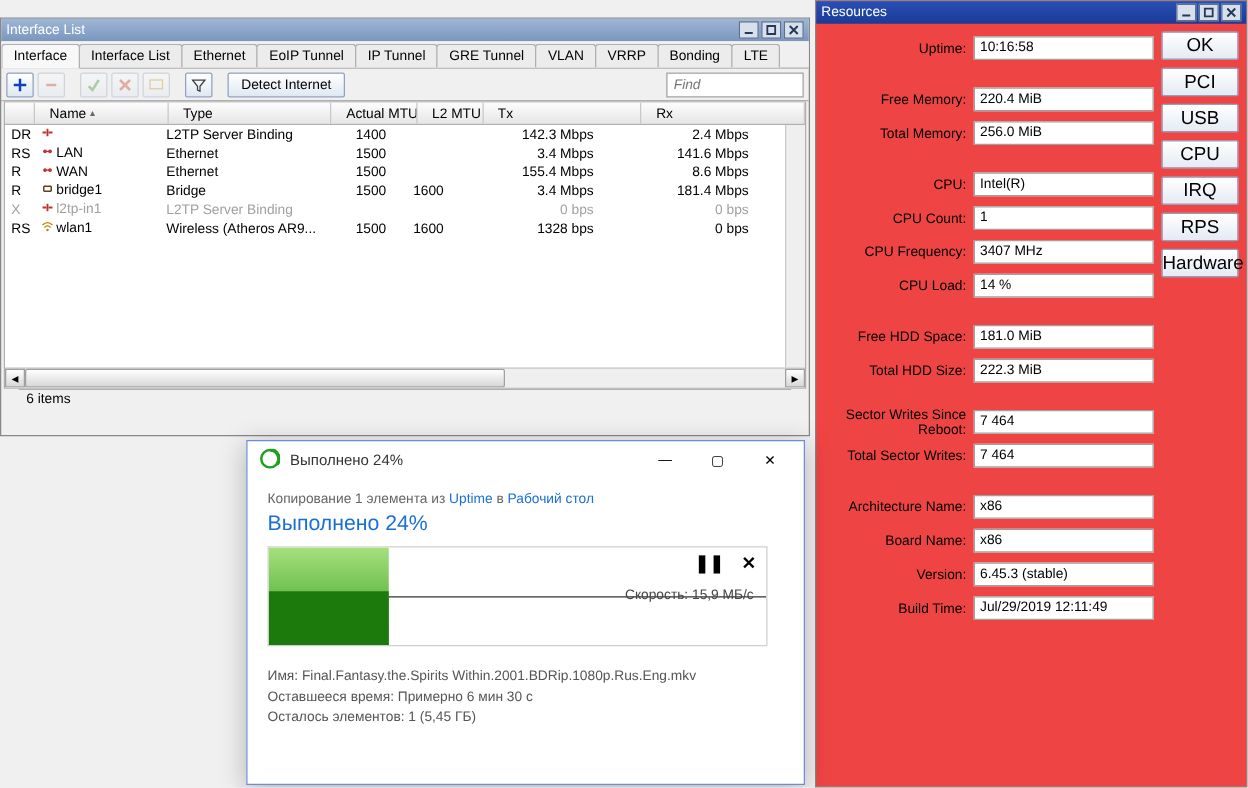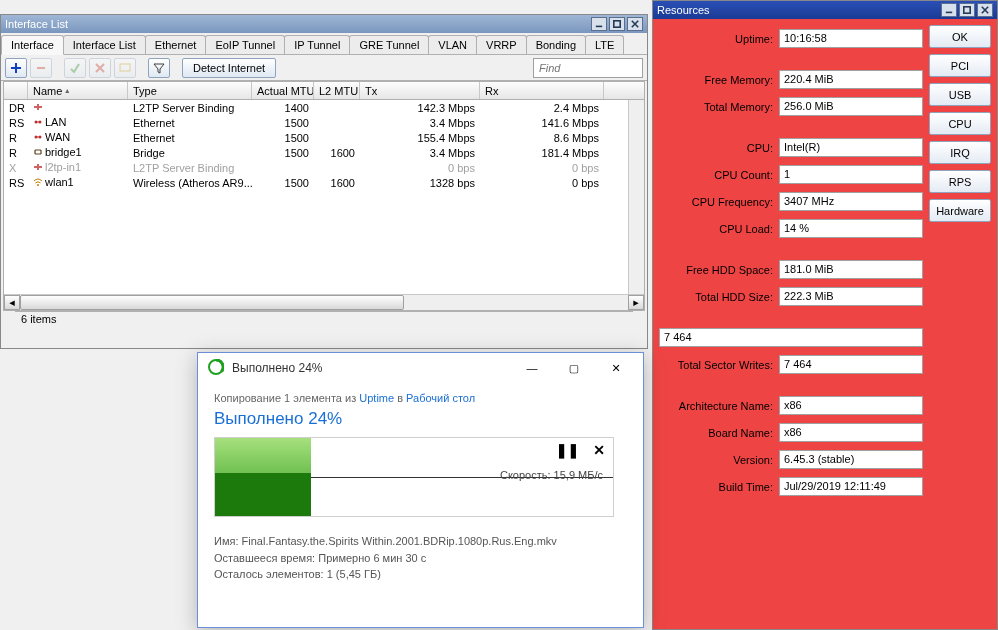--- a/index.html
+++ b/index.html
@@ -18,21 +18,21 @@
 
   .toolbar { display: flex; align-items: center; height: 26px; padding: 2px 4px; gap: 3px; border-bottom: 1px solid #b0b0b0; }
   .tbutton { width: 22px; height: 20px; border: 1px solid #8fa3bf; background: linear-gradient(#fff,#dfe8f2); display: flex; align-items: center; justify-content: center; cursor: pointer; border-radius: 2px; }
   .tbutton.disabled { opacity: .35; }
   .tbutton svg { width: 12px; height: 12px; }
   .toolbar .sep { width: 6px; }
   .detect { height: 20px; padding: 0 10px; border: 1px solid #8fa3bf; background: linear-gradient(#fff,#dfe8f2); cursor: pointer; border-radius: 2px; }
   .find { margin-left: auto; height: 20px; width: 110px; border: 1px solid #a0a0a0; background: #fff; padding: 0 5px; color: #888; font-style: italic; }
 
   .tablewrap { position: relative; height: 230px; overflow: hidden; background: #fff; border: 1px solid #b0b0b0; margin: 0 2px; }
-  .thead { display: flex; height: 18px; background: linear-gradient(#fdfdfd,#e6e6e6); border-bottom: 1px solid #b0b0b0; }
+  .thead { display: flex; height: 18px; background: linear-gradient(#fdfdfd,#e6e6e6); border-bottom: 1px solid #b0b0b0; justify-content: space-between; }
   .thead .th { border-right: 1px solid #c8c8c8; padding: 2px 5px; display: flex; align-items: center; font-weight: normal; cursor: pointer; white-space: nowrap; overflow: hidden; }
   .thead .th .sort { margin-left: 3px; font-size: 8px; color: #666; }
   .tbody { overflow: hidden; }
   .trow { display: flex; height: 15px; align-items: center; }
   .trow .td { padding: 0 5px; white-space: nowrap; overflow: hidden; }
   .trow.disabled { color: #a0a0a0; }
   .ralign { text-align: right; justify-content: flex-end; display: flex; }
   .ificon { display: inline-block; width: 12px; vertical-align: middle; }
   .ificon svg { width: 10px; height: 10px; }
   .hscroll { position: absolute; bottom: 0; left: 0; right: 0; height: 16px; background: #efefef; border-top: 1px solid #c8c8c8; display: flex; }
@@ -44,21 +44,21 @@
   
   .res { position: absolute; right: 0; top: 0; width: 346px; height: 630px; background: #ef4444; border: 1px solid #888; }
   .res .titlebar { background: linear-gradient(#2a4fb5,#1a3a95); }
   .res-body { display: flex; padding: 6px 6px 0 6px; gap: 6px; }
   .res-table { flex: 1; }
   .res-row { display: flex; align-items: center; height: 27px; }
   .res-row .lbl { width: 120px; text-align: right; padding-right: 6px; }
   .res-row .val { flex: 1; height: 19px; border: 1px solid #a0a0a0; background: #fff; padding: 2px 4px; overflow: hidden; }
   .res-gap { height: 14px; }
   .res-side { width: 62px; display: flex; flex-direction: column; gap: 6px; }
-  .res-side button { height: 23px; border: 1px solid #8fa3bf; background: linear-gradient(#fff,#e4ebf4); cursor: pointer; border-radius: 2px; font-size: 11px; }
+  .res-side button { height: 23px; border: 1px solid #8fa3bf; background: linear-gradient(#fff,#e4ebf4); cursor: pointer; border-radius: 2px; font-size: 15px; }
 
   
   .copy { position: absolute; left: 197px; top: 352px; width: 447px; height: 276px; background: #fff; border: 1px solid #6a8fd8; box-shadow: 0 4px 20px rgba(0,0,0,.25); }
   .copy .chead { height: 30px; display: flex; align-items: center; padding: 0 10px; gap: 8px; }
   .copy .chead .cicon svg { width: 16px; height: 16px; }
   .copy .chead .ctitle { flex: 1; font-size: 12px; color: #333; }
   .copy .chead .cbtn { width: 34px; height: 22px; display: flex; align-items: center; justify-content: center; cursor: pointer; border-radius: 2px; }
   .copy .cbody { padding: 8px 16px; }
   .copy .cinfo { font-size: 12px; color: #666; }
   .copy .cinfo a { color: #1a6fd6; text-decoration: none; }
@@ -296,20 +296,21 @@
         <div class="res-row">
           <div class="lbl">Free HDD Space:</div>
           <div class="val">181.0 MiB</div>
         </div>
         <div class="res-row">
           <div class="lbl">Total HDD Size:</div>
           <div class="val">222.3 MiB</div>
         </div>
         <div class="res-gap"></div>
         <div class="res-row">
+          <div class="lbl">Sector Writes Since Reboot:</div>
           <div class="val">7 464</div>
         </div>
         <div class="res-row">
           <div class="lbl">Total Sector Writes:</div>
           <div class="val">7 464</div>
         </div>
         <div class="res-gap"></div>
         <div class="res-row">
           <div class="lbl">Architecture Name:</div>
           <div class="val">x86</div>

